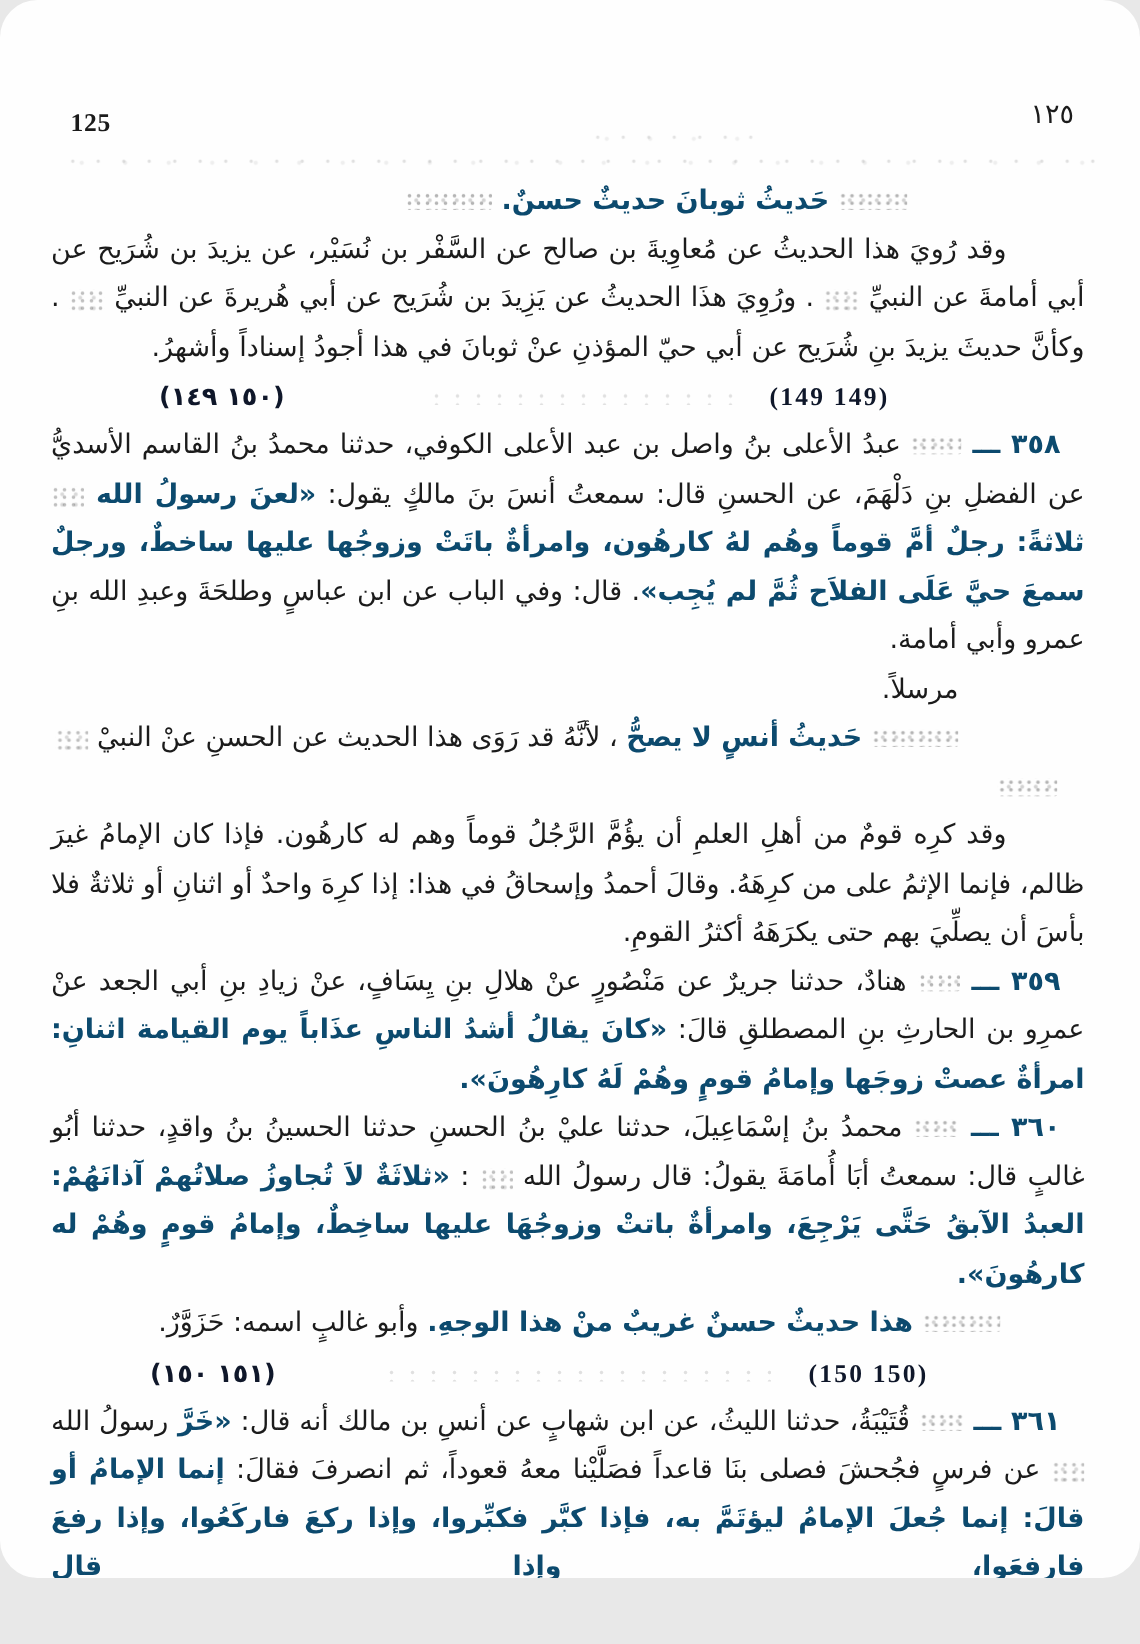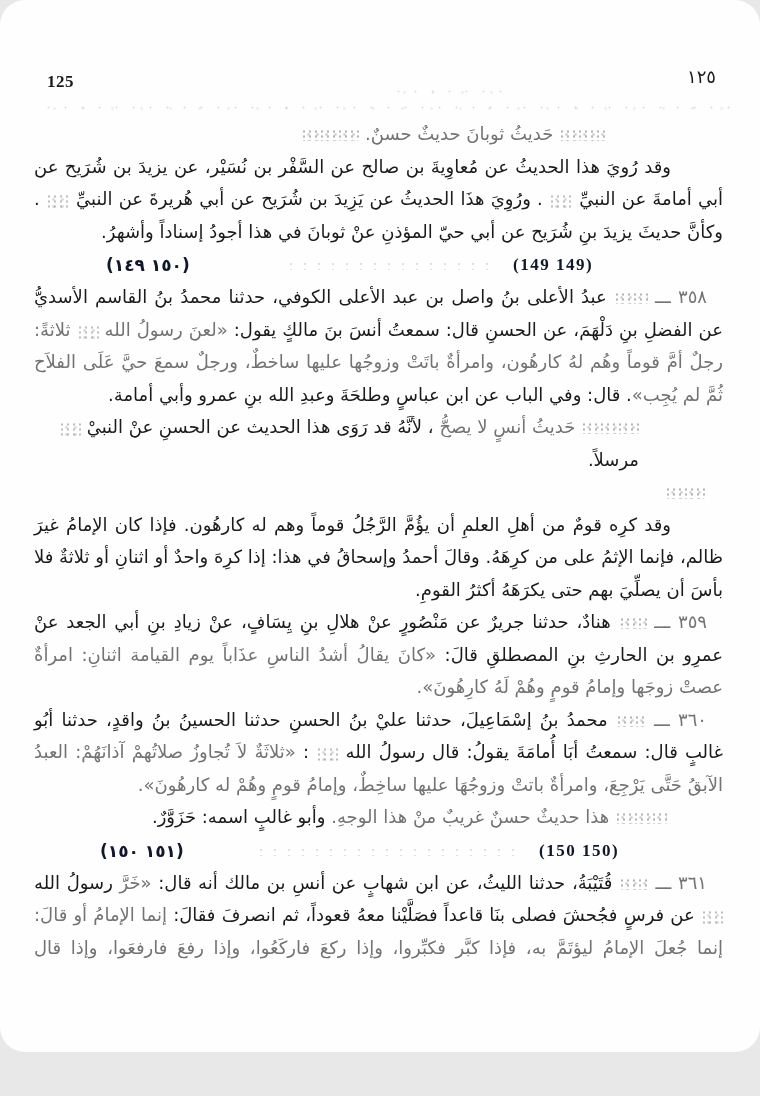--- a/index.html
+++ b/index.html
@@ -34,21 +34,21 @@
   .noise-top{left:40px;right:26px;top:104px;height:9px;}
   .noise-head-right{right:250px;top:88px;width:120px;height:8px;opacity:.5;}
   
   .flow{
     position:absolute;top:118px;right:37px;left:34px;
     direction:rtl;
     font-size:18px;line-height:32.5px;
     text-align:justify;
   }
   .flow > div{margin:0;}
-  .bold{font-weight:normal;color:#737373;}
+  .bold{font-weight:bold;color:#0c4a6e;}
   .bk-heading{
     padding-right:118px;
     font-weight:bold;color:#000;
     text-align:right;
     margin-bottom:1px;
   }
   .bk-body{text-indent:52px;}
   .bk-hadith{text-indent:16px;}
   .bk-hadith:last-child{text-align-last:justify;}
   .bk-comment{padding-right:84px;}
@@ -95,22 +95,22 @@
 
   <div class="flow" id="flow">
       <div class="bk-heading"><span class="sm" style="width: 46px;"></span><span class="bold"> حَديثُ ثوبانَ حديثٌ حسنٌ. </span><span class="sm" style="width: 58px;"></span></div>
       <div class="bk-body"><span>وقد رُويَ هذا الحديثُ عن مُعاوِيةَ بن صالح عن السَّفْر بن نُسَيْر، عن يزيدَ بن شُرَيح عن أبي أمامةَ عن النبيِّ </span><span class="sm hon" style="width: 24px;"></span><span> . ورُوِيَ هذَا الحديثُ عن يَزِيدَ بن شُرَيح عن أبي هُريرةَ عن النبيِّ </span><span class="sm hon" style="width: 24px;"></span><span> . وكأنَّ حديثَ يزيدَ بنِ شُرَيح عن أبي حيّ المؤذنِ عنْ ثوبانَ في هذا أجودُ إسناداً وأشهرُ.</span></div>
       <div class="bk-refs v1">
         <span class="rn en">(149  149)</span>
         <span class="rnoise"></span>
         <span class="rn ar">(١٥٠ ١٤٩)</span>
       </div>
       <div class="bk-hadith"><span class="bold">٣٥٨ ـــ </span><span class="sm" style="width: 34px;"></span><span> عبدُ الأعلى بنُ واصل بن عبد الأعلى الكوفي، حدثنا محمدُ بنُ القاسم الأسديُّ عن الفضلِ بنِ دَلْهَمَ، عن الحسنِ قال: سمعتُ أنسَ بنَ مالكٍ يقول: </span><span class="bold">«لعنَ رسولُ الله </span><span class="sm hon" style="width: 22px;"></span><span class="bold"> ثلاثةً: رجلٌ أمَّ قوماً وهُم لهُ كارهُون، وامرأةٌ باتَتْ وزوجُها عليها ساخطٌ، ورجلٌ سمعَ حيَّ عَلَى الفلاَح ثُمَّ لم يُجِب»</span><span>. قال: وفي الباب عن ابن عباسٍ وطلحَةَ وعبدِ الله بنِ عمرو وأبي أمامة.</span></div>
+      <div class="bk-comment"><span>مرسلاً.</span></div>
       <div class="bk-comment"><span class="sm" style="width: 58px;"></span><span class="bold"> حَديثُ أنسٍ لا يصحُّ</span><span> ، لأنَّهُ قد رَوَى هذا الحديث عن الحسنِ عنْ النبيْ </span><span class="sm hon" style="width: 22px;"></span></div>
-      <div class="bk-comment"><span>مرسلاً.</span></div>
       <div class="bk-comment2"><span class="sm" style="width: 40px;"></span></div>
       <div class="bk-body"><span>وقد كرِه قومٌ من أهلِ العلمِ أن يؤُمَّ الرَّجُلُ قوماً وهم له كارهُون. فإذا كان الإمامُ غيرَ ظالم، فإنما الإثمُ على من كرِهَهُ. وقالَ أحمدُ وإسحاقُ في هذا: إذا كرِهَ واحدٌ أو اثنانِ أو ثلاثةٌ فلا بأسَ أن يصلِّيَ بهم حتى يكرَهَهُ أكثرُ القومِ.</span></div>
       <div class="bk-hadith"><span class="bold">٣٥٩ ـــ </span><span class="sm" style="width: 28px;"></span><span> هنادٌ، حدثنا جريرٌ عن مَنْصُورٍ عنْ هلالِ بنِ يِسَافٍ، عنْ زيادِ بنِ أبي الجعد عنْ عمرِو بن الحارثِ بنِ المصطلقِ قالَ: </span><span class="bold">«كانَ يقالُ أشدُ الناسِ عذَاباً يوم القيامة اثنانِ: امرأةٌ عصتْ زوجَها وإمامُ قومٍ وهُمْ لَهُ كارِهُونَ».</span></div>
       <div class="bk-hadith"><span class="bold">٣٦٠ ـــ </span><span class="sm" style="width: 30px;"></span><span> محمدُ بنُ إسْمَاعِيلَ، حدثنا عليْ بنُ الحسنِ حدثنا الحسينُ بنُ واقدٍ، حدثنا أبُو غالبٍ قال: سمعتُ أبَا أُمامَةَ يقولُ: قال رسولُ الله </span><span class="sm hon" style="width: 22px;"></span><span> : </span><span class="bold">«ثلاثَةٌ لاَ تُجاوزُ صلاتُهمْ آذانَهُمْ: العبدُ الآبقُ حَتَّى يَرْجِعَ، وامرأةٌ باتتْ وزوجُهَا عليها ساخِطٌ، وإمامُ قومٍ وهُمْ له كارهُونَ».</span></div>
       <div class="bk-grade"><span class="sm" style="width: 52px;"></span><span class="bold"> هذا حديثٌ حسنٌ غريبٌ منْ هذا الوجهِ.</span><span> وأبو غالبٍ اسمه: حَزَوَّرٌ.</span></div>
       <div class="bk-refs v2">
         <span class="rn en">(150  150)</span>
         <span class="rnoise"></span>
         <span class="rn ar">(١٥١ ١٥٠)</span>
       </div>

